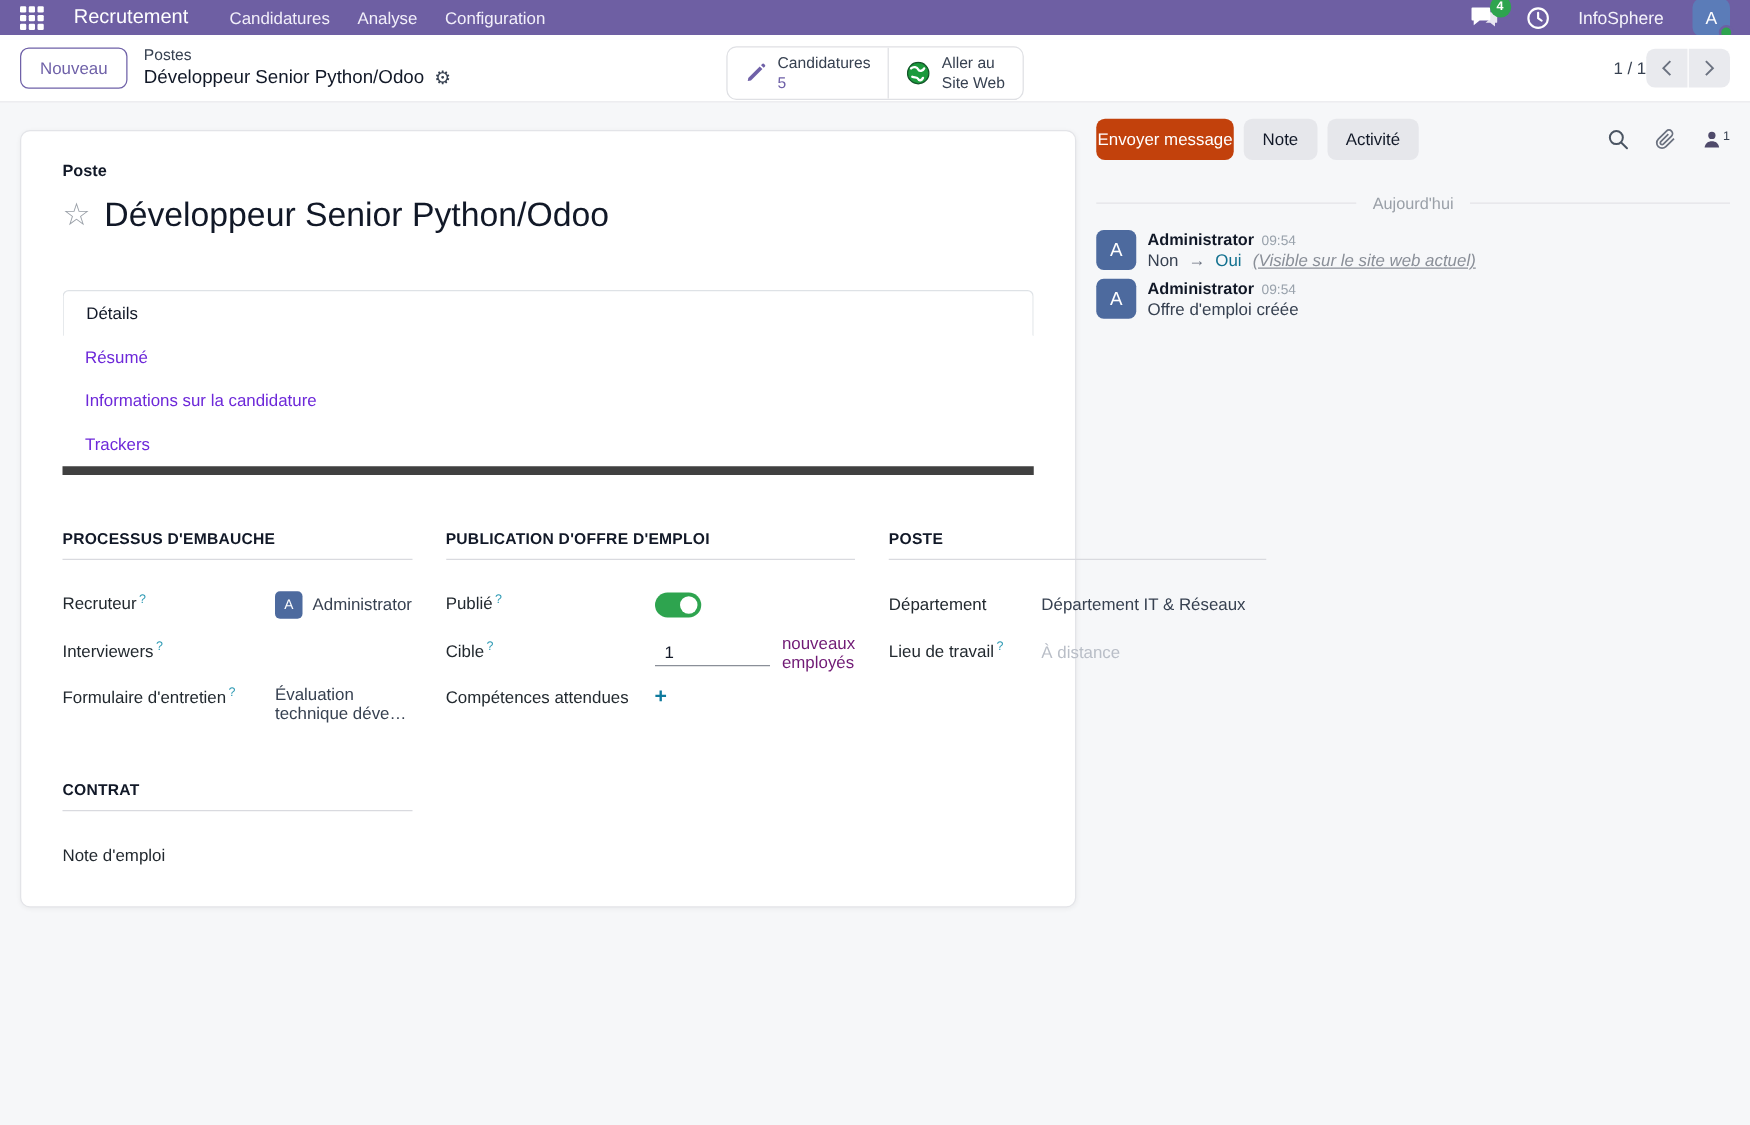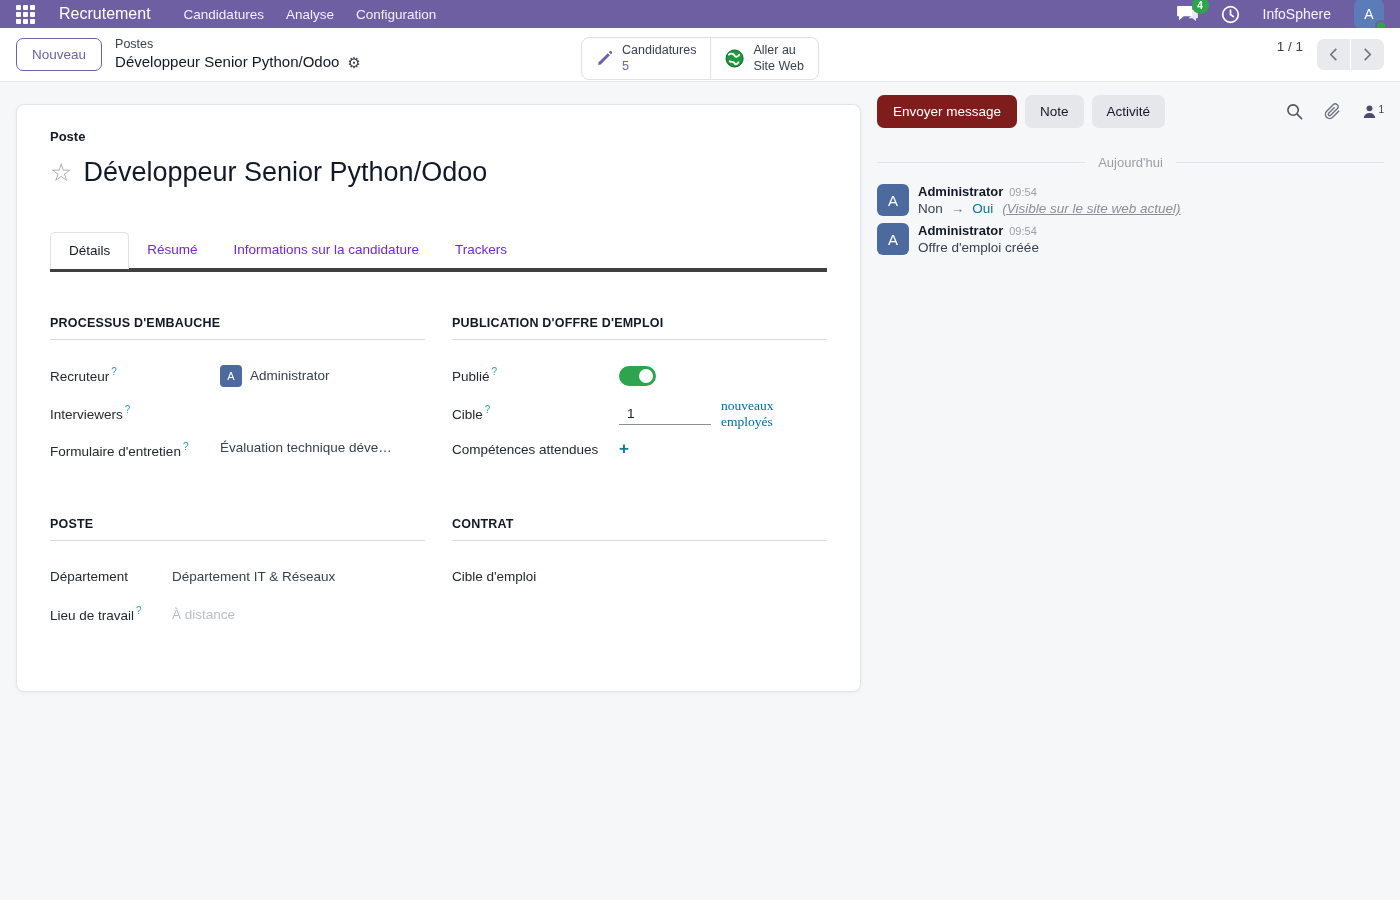--- a/index.html
+++ b/index.html
@@ -33,72 +33,72 @@
   .bc-parent { font-size:12.5px; color:#374151; cursor:pointer; display:block; }
   .bc-current-row { display:flex; align-items:center; gap:8px; }
   .bc-current { font-size:15px; color:#111827; }
   .gear { font-size:15px; color:#374151; cursor:pointer; line-height:1; }
   .stat-box { position:absolute; left:50%; transform:translateX(-50%); top:9px; display:flex;
     border:1px solid #dfe0e4; border-radius:8px; background:#fff; overflow:hidden; }
   .stat-btn { display:flex; align-items:center; gap:9px; padding:4px 14px; cursor:pointer; }
   .stat-btn + .stat-btn { border-left:1px solid #dfe0e4; }
   .stat-text { font-size:12.5px; line-height:1.3; color:#374151; }
   .stat-text .val { color:#6f61a8; }
-  .pager { margin-left:auto; display:flex; align-items:flex-start; gap:14px; }
+  .pager { margin-left:auto; display:flex; align-items:center; }
   .pager-count { font-size:13.5px; color:#374151; }
   .pager-btns { display:flex; }
   .pager-btn { width:33px; height:31px; background:#e9eaee; border:none; display:flex; align-items:center;
     justify-content:center; cursor:pointer; }
   .pager-btn.prev { border-radius:7px 0 0 7px; margin-right:1px; }
   .pager-btn.next { border-radius:0 7px 7px 0; }
 
   
   .main { display:flex; align-items:flex-start; height:800px; }
   .sheet { margin:22px 0 0 16px; width:845px; min-height:588px; background:#fff;
     border:1px solid #e3e4e8; border-radius:8px; box-shadow:0 1px 4px rgba(0,0,0,.05);
     padding:24px 33px 20px; }
   .model-label { font-size:13px; font-weight:700; color:#111827; }
   .title-row { display:flex; align-items:center; gap:11px; margin-top:13px; }
   .star { font-size:25px; color:#9aa0a8; cursor:pointer; line-height:1; }
   .sheet-title { font-size:27px; font-weight:400; color:#111827; cursor:text; }
 
-  .tabs { display:flex; border-bottom:4px solid #404040; margin-top:44px; }
+  .tabs { display:flex; border-bottom:7px solid #404040; margin-top:44px;flex-direction:column; }
   .tab { padding:10px 18px; font-size:13.5px; color:#6d28d9; cursor:pointer; }
   .tab.active { background:#fff; border:1px solid #dee2e6; border-bottom:1px solid #fff;
     border-radius:5px 5px 0 0; margin-bottom:-1px; color:#111827; }
 
-  .groups { display:grid; grid-template-columns:1fr 1fr; column-gap:27px; row-gap:30px; margin-top:44px; }
+  .groups { display:grid; grid-template-columns:1fr 1fr 1fr; column-gap:27px; row-gap:30px; margin-top:44px; }
   .group h2 { font-size:12.5px; font-weight:700; color:#111827; letter-spacing:.2px;
     padding-bottom:9px; border-bottom:1px solid #d9dadf; margin-bottom:18px; }
   .frow { display:flex; align-items:center; min-height:35px; margin-bottom:3px; }
   .frow.top { align-items:flex-start; padding-top:6px; min-height:50px; }
   .flabel { width:170px; flex:none; color:#22292f; line-height:1.45; }
   .g-job .flabel { width:122px; }
   .g-pub .flabel, .g-contract .flabel { width:167px; }
   .help { color:#2e9ab4; font-size:10px; vertical-align:super; margin-left:2px; }
   .fvalue { flex:1; display:flex; align-items:center; color:#374151; }
   .m2o-avatar { width:22px; height:22px; border-radius:4px; background:#4d6a9e; color:#fff; font-size:11px;
     display:flex; align-items:center; justify-content:center; margin-right:8px; flex:none; }
   .link-ish { cursor:pointer; }
   .ghost-input { border:none; outline:none; background:transparent; font-family:inherit; font-size:13.5px;
     color:#374151; }
   .ghost-input::placeholder { color:#b9bec7; opacity:1; }
   .at { color:#374151; margin:0 7px; }
   .toggle { width:37px; height:20px; background:#2ea44f; border-radius:10px; position:relative; cursor:pointer; flex:none; }
   .toggle .knob { position:absolute; right:3px; top:3px; width:14px; height:14px; background:#fff; border-radius:50%; }
   .num-input { width:92px; border:none; border-bottom:1px solid #8a8f98; outline:none; font-family:inherit;
     font-size:13.5px; color:#111827; padding:3px 0 3px 8px; background:transparent; }
-  .suffix { margin-left:10px; color:#0369a1;font-family:Liberation Serif, serif; }
+  .suffix { margin-left:10px; color:#701a75; }
   .plus-btn { color:#0f7a9d; font-weight:700; font-size:17px; cursor:pointer; line-height:1; }
 
   
   .chatter { flex:1; margin:13px 16px 0 16px; min-width:0; }
   .chatter-topbar { display:flex; align-items:center; gap:8px; }
-  .btn-send { background:#7f1d1d; color:#fff; border:none; font-family:inherit; font-size:13.5px;
-    font-weight:500; padding:9px 16px; border-radius:7px; cursor:pointer; }
+  .btn-send { background:#c2410c; color:#fff; border:none; font-family:inherit; font-size:13.5px;
+    font-weight:500; padding:9px 1px; border-radius:7px; cursor:pointer; }
   .btn-flat { background:#e6e7eb; color:#111827; border:none; font-family:inherit; font-size:13.5px;
     font-weight:500; padding:9px 15px; border-radius:7px; cursor:pointer; }
   .chatter-icons { margin-left:auto; display:flex; align-items:center; gap:21px; }
   .follower { display:flex; align-items:flex-start; cursor:pointer; }
   .follower sup { font-size:10px; color:#374151; margin-left:1px; }
   .date-divider { display:flex; align-items:center; margin:27px 0 14px; }
   .date-divider .line { flex:1; height:1px; background:#e3e4e8; }
   .date-divider .txt { padding:0 13px; font-size:13px; color:#9aa0a8; }
   .message { display:flex; gap:9px; margin-bottom:7px; }
   .msg-avatar { width:32px; height:32px; border-radius:6px; background:#4d6a9e; color:#fff; font-size:15px;
@@ -276,21 +276,21 @@
           <div class="flabel"><span>Lieu de travail</span><span class="help">?</span></div>
           <div class="fvalue">
             <input class="ghost-input" style="width: 180px;" placeholder="À distance">
           </div>
         </div>
       </div>
 
       <div class="group g-contract">
         <h2>CONTRAT</h2>
         <div class="frow">
-          <div class="flabel"><span>Cible d'emploi</span></div>
+          <div class="flabel"><span>Note d'emploi</span></div>
           <div class="fvalue"></div>
         </div>
       </div>
     </div>
   </div>
 
   <div class="chatter">
     <div class="chatter-topbar">
       <button class="btn-send">Envoyer message</button>
       <button class="btn-flat">Note</button>

